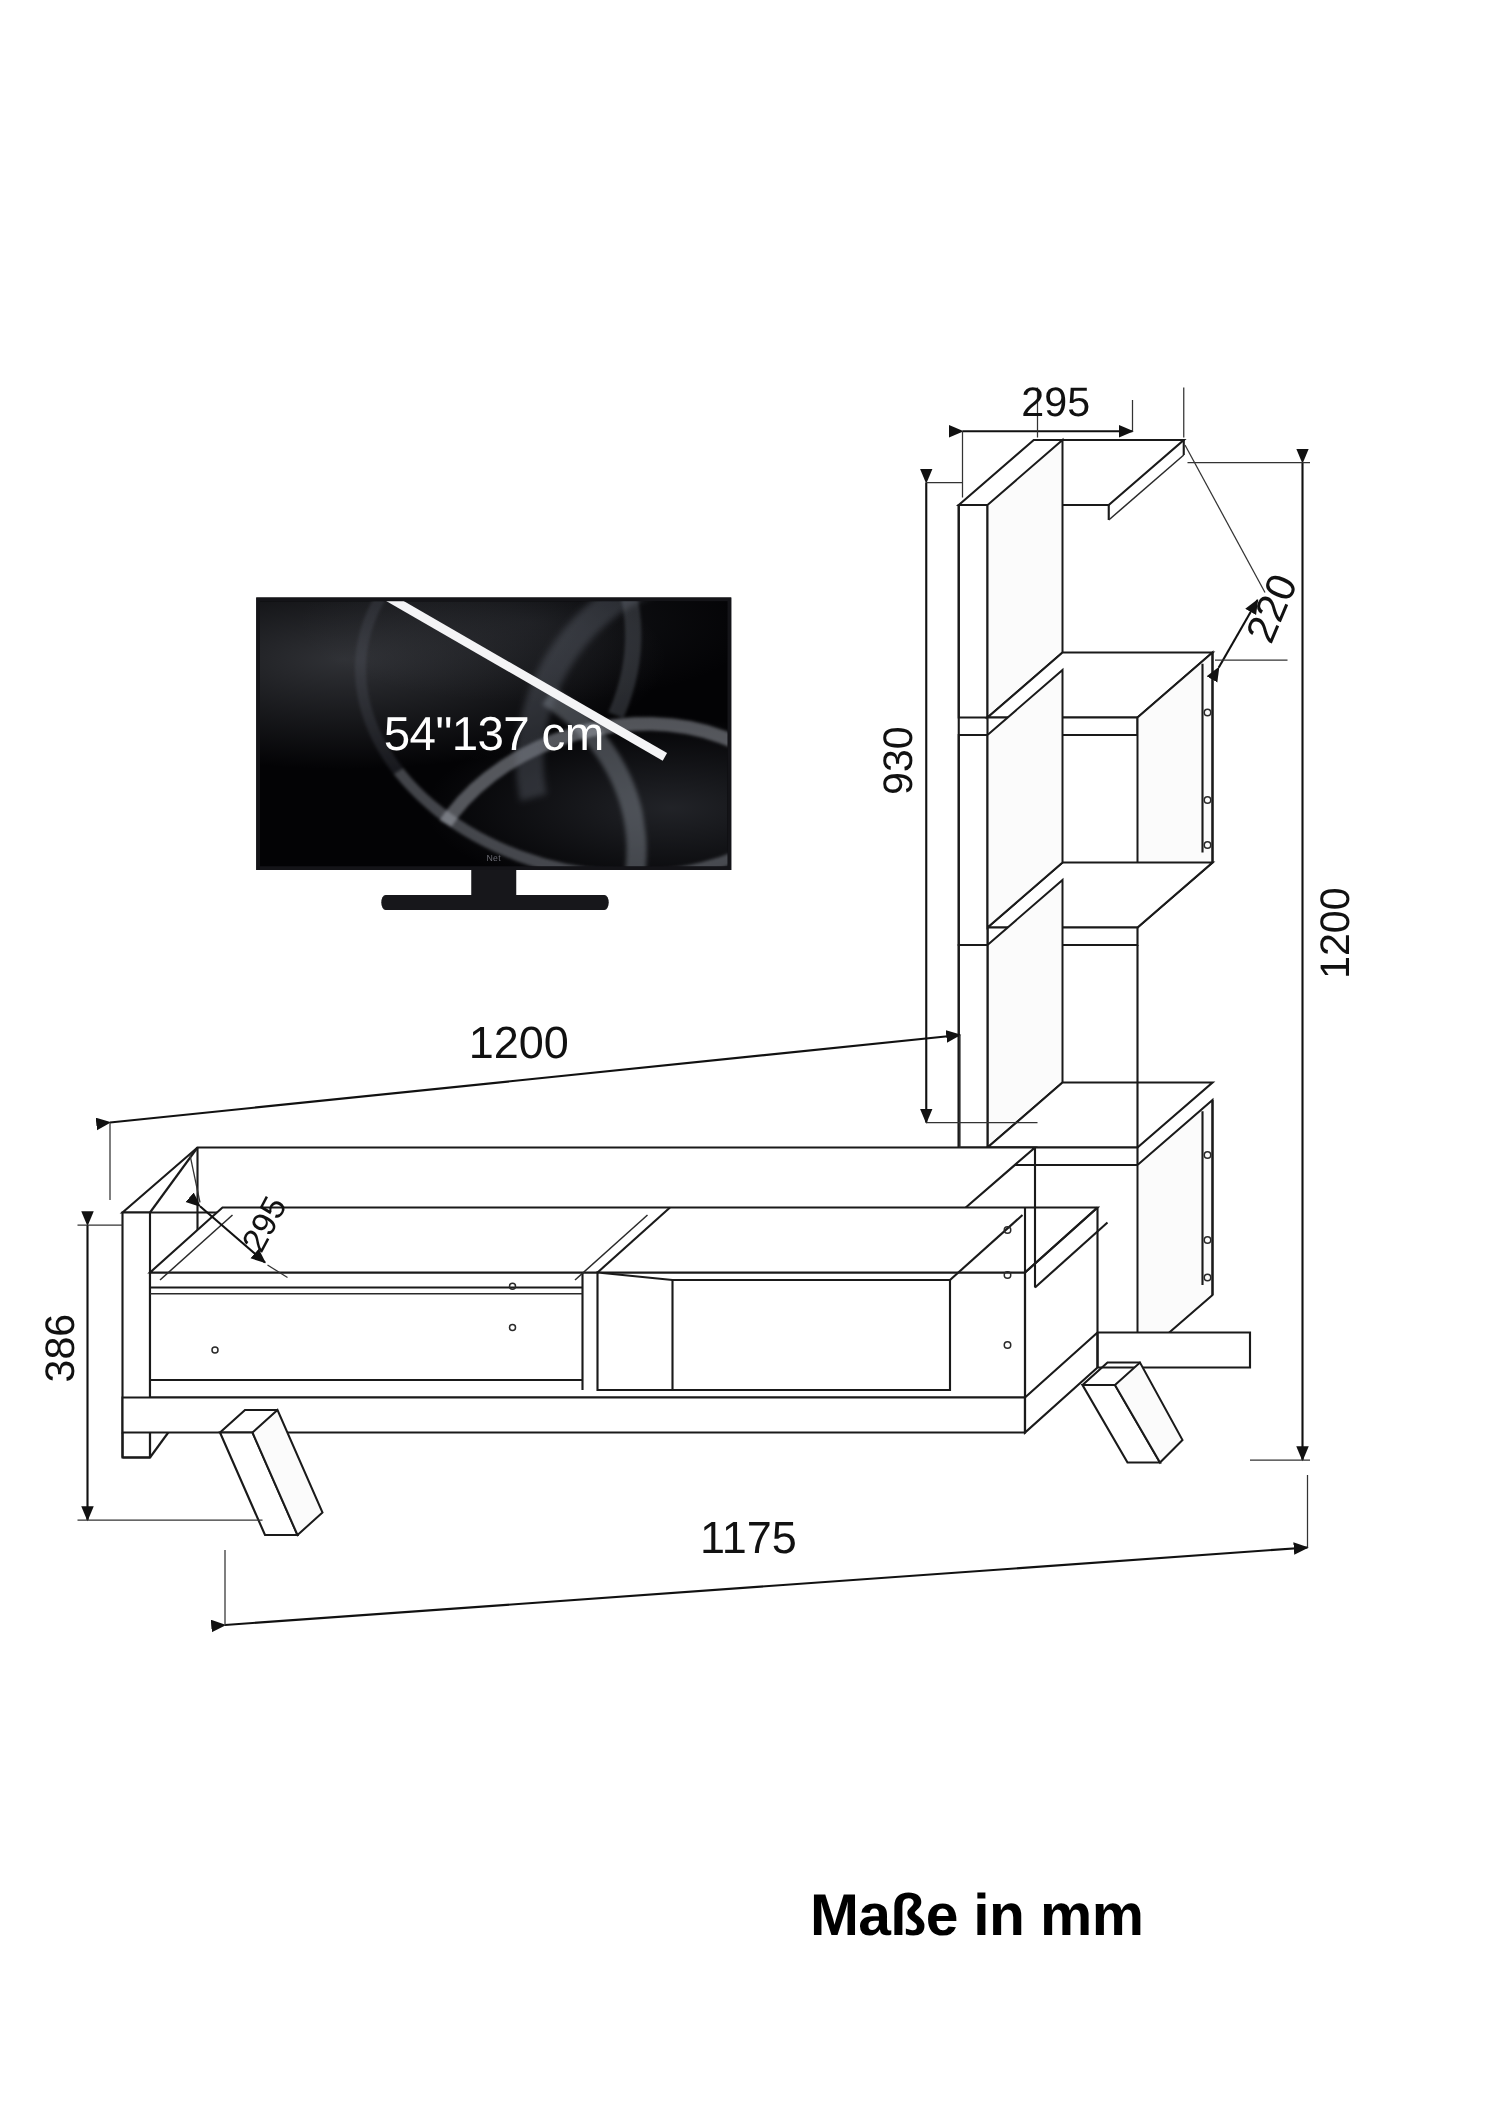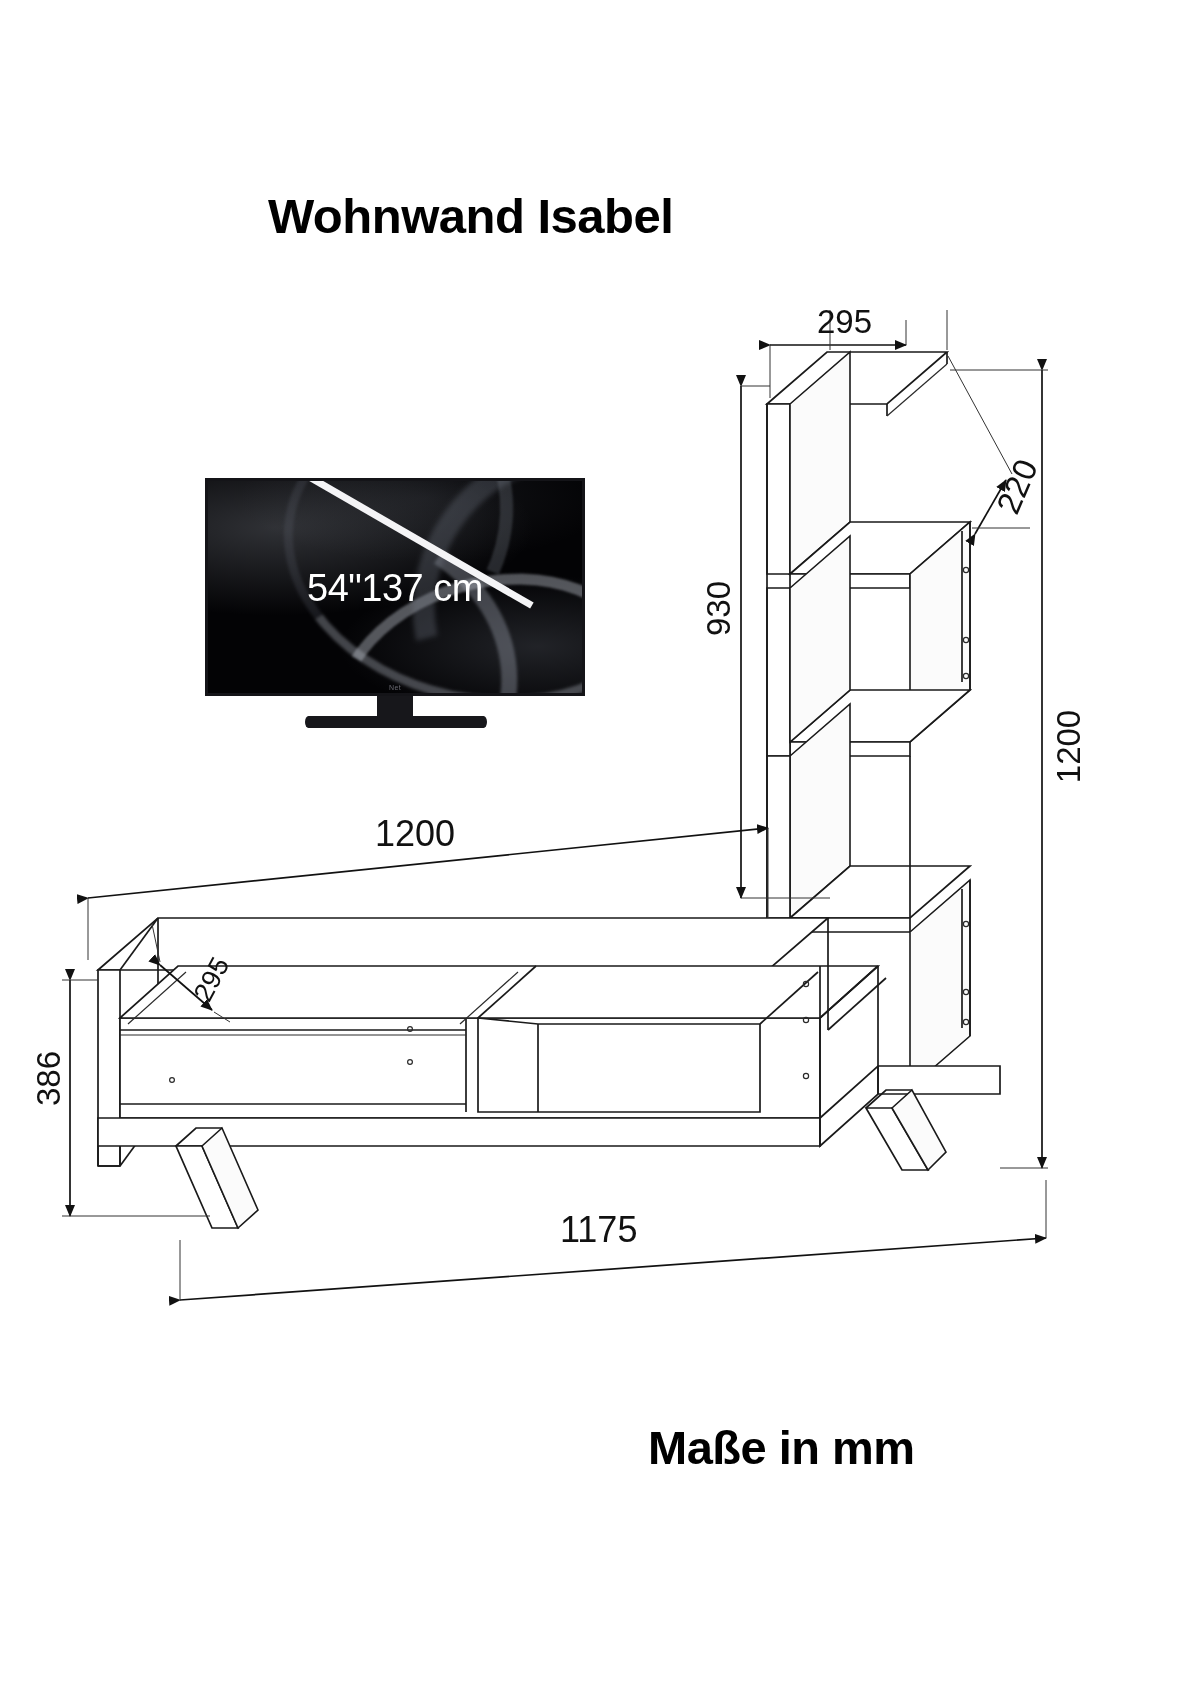--- a/index.html
+++ b/index.html
@@ -32,21 +32,21 @@
     font-weight: bold;
     letter-spacing: -0.5px;
     white-space: nowrap;
     line-height: 1;
   }
 
   
   .doc-footer {
     position: absolute;
     left: 648px;
-    top: 1424px;
+    top: 1508px;
     font-size: 47px;
     font-weight: bold;
     letter-spacing: -0.5px;
     white-space: nowrap;
     line-height: 1;
   }
 
   
   .dim {
     position: absolute;
@@ -187,21 +187,20 @@
   .ln-f2{ fill: #fbfbfb; stroke: #1a1a1a; stroke-width: 1.6; }
   .dimline { fill: none; stroke: #111111; stroke-width: 1.7; }
   .dimline-thin { fill: none; stroke: #333333; stroke-width: 1.0; }
   .arrowfill { fill: #111111; }
 </style>
 </head>
 <body>
 
 <div id="sheet">
 
-  <div class="doc-title">Wohnwand Isabel</div>
 
   <div class="tv">
     <div class="tv-screen">
       <div class="swirl swirl-a"></div>
       <div class="swirl swirl-b"></div>
       <div class="swirl swirl-c"></div>
       <div class="swirl swirl-d"></div>
       <div class="swirl swirl-e"></div>
       <div class="tv-diag"></div>
     </div>

